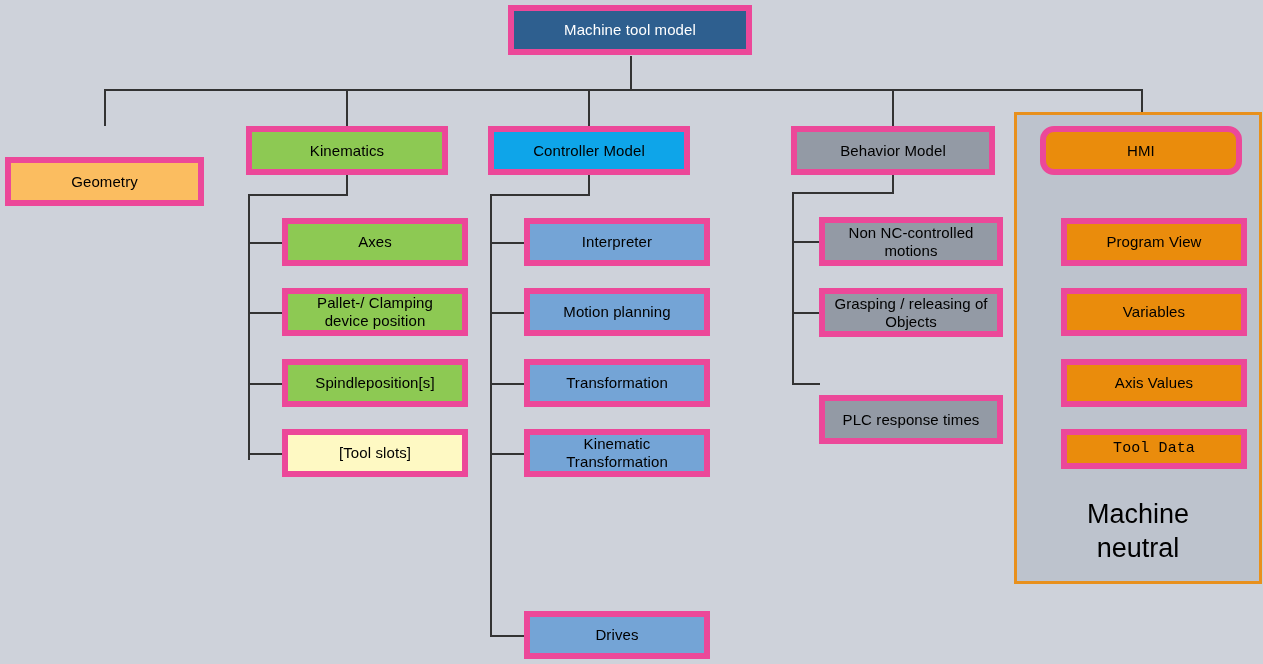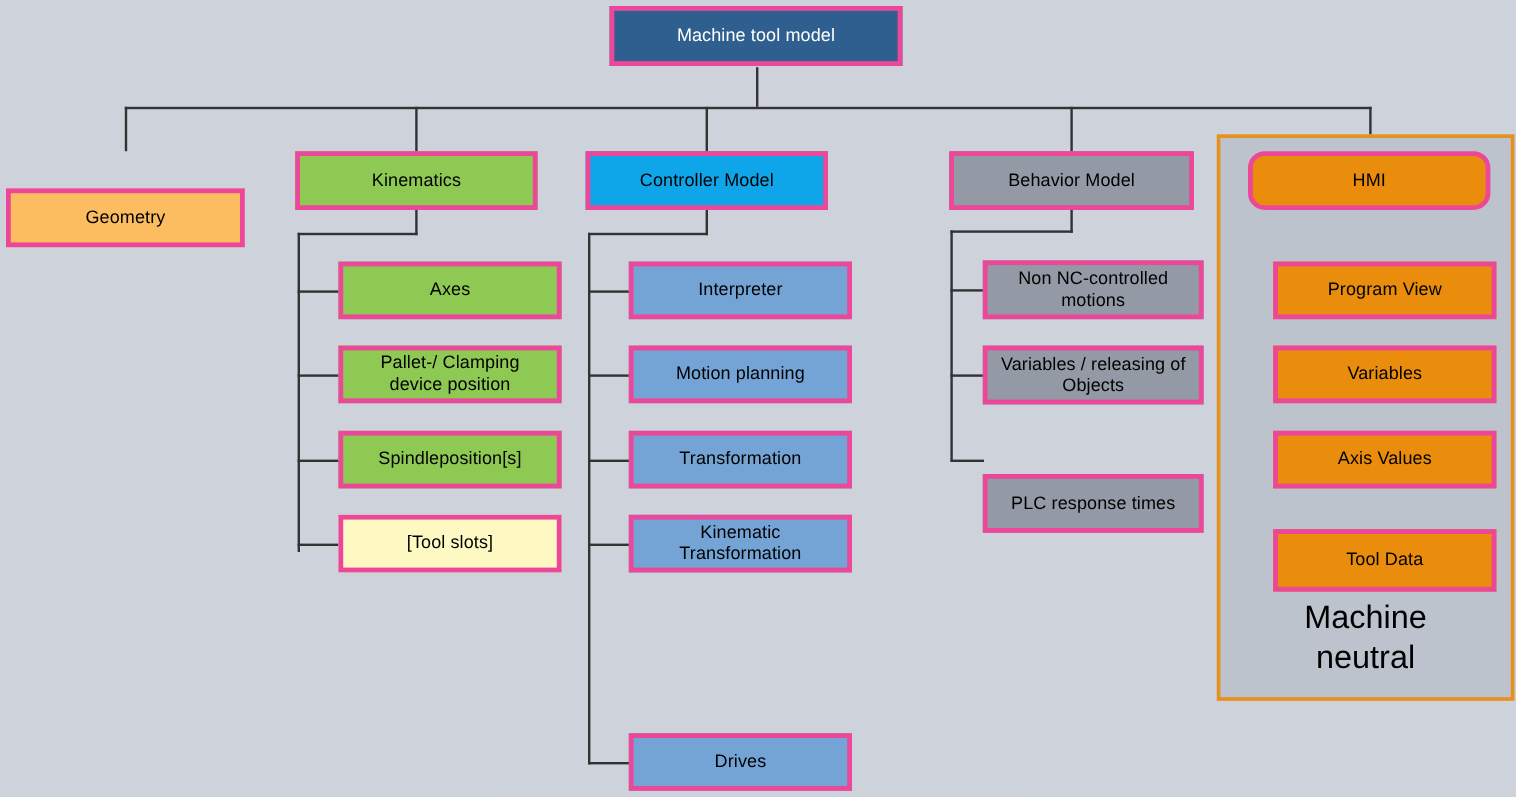--- a/index.html
+++ b/index.html
@@ -14,21 +14,21 @@
     overflow: hidden;
   }
   #canvas {
     position: relative;
     width: 1263px;
     height: 664px;
   }
   .node {
     position: absolute;
     box-sizing: border-box;
-    border: 4px solid #ec4899;
+    border: 6px solid #ec4899;
     display: flex;
     align-items: center;
     justify-content: center;
     text-align: center;
     color: #000000;
     font-size: 15px;
     line-height: 1.18;
     letter-spacing: 0.1px;
     z-index: 3;
     padding: 0 4px;
@@ -129,25 +129,25 @@
 
   <div class="node" style="left:524px; top:218px; width:186px; height:48px; background:#74a4d6; white-space:pre-line;">Interpreter</div>
   <div class="node" style="left:524px; top:288px; width:186px; height:48px; background:#74a4d6; white-space:pre-line;">Motion planning</div>
   <div class="node" style="left:524px; top:359px; width:186px; height:48px; background:#74a4d6; white-space:pre-line;">Transformation</div>
   <div class="node" style="left:524px; top:429px; width:186px; height:48px; background:#74a4d6; white-space:pre-line;">Kinematic
 Transformation</div>
   <div class="node" style="left:524px; top:611px; width:186px; height:48px; background:#74a4d6; white-space:pre-line;">Drives</div>
 
   <div class="node" style="left:819px; top:217px; width:184px; height:49px; background:#939aa5; white-space:pre-line;">Non NC-controlled
 motions</div>
-  <div class="node" style="left:819px; top:288px; width:184px; height:49px; background:#939aa5; white-space:pre-line;">Variables / releasing of
+  <div class="node" style="left:819px; top:288px; width:184px; height:49px; background:#939aa5; white-space:pre-line;">Grasping / releasing of
 Objects</div>
   <div class="node" style="left:819px; top:359px; width:184px; height:49px; background:#939aa5; white-space:pre-line;margin-top:36px;">PLC response times</div>
 
   <div class="node" style="left:1061px; top:218px; width:186px; height:48px; background:#ea8c0c; white-space:pre-line;">Program View</div>
   <div class="node" style="left:1061px; top:288px; width:186px; height:48px; background:#ea8c0c; white-space:pre-line;">Variables</div>
   <div class="node" style="left:1061px; top:359px; width:186px; height:48px; background:#ea8c0c; white-space:pre-line;">Axis Values</div>
-  <div class="node" style="left:1061px; top:441px; width:186px; height:52px; background:#ea8c0c; white-space:pre-line;">Tool Data</div>
+  <div class="node" style="left:1061px; top:429px; width:186px; height:40px; background:#ea8c0c; white-space:pre-line;font-family:Liberation Mono, monospace;">Tool Data</div>
 
   <div class="group-label" style="left:1018px; top:498px; width:240px; white-space:pre-line;">Machine
 neutral</div>
 
 </div>
 
 </body></html>

